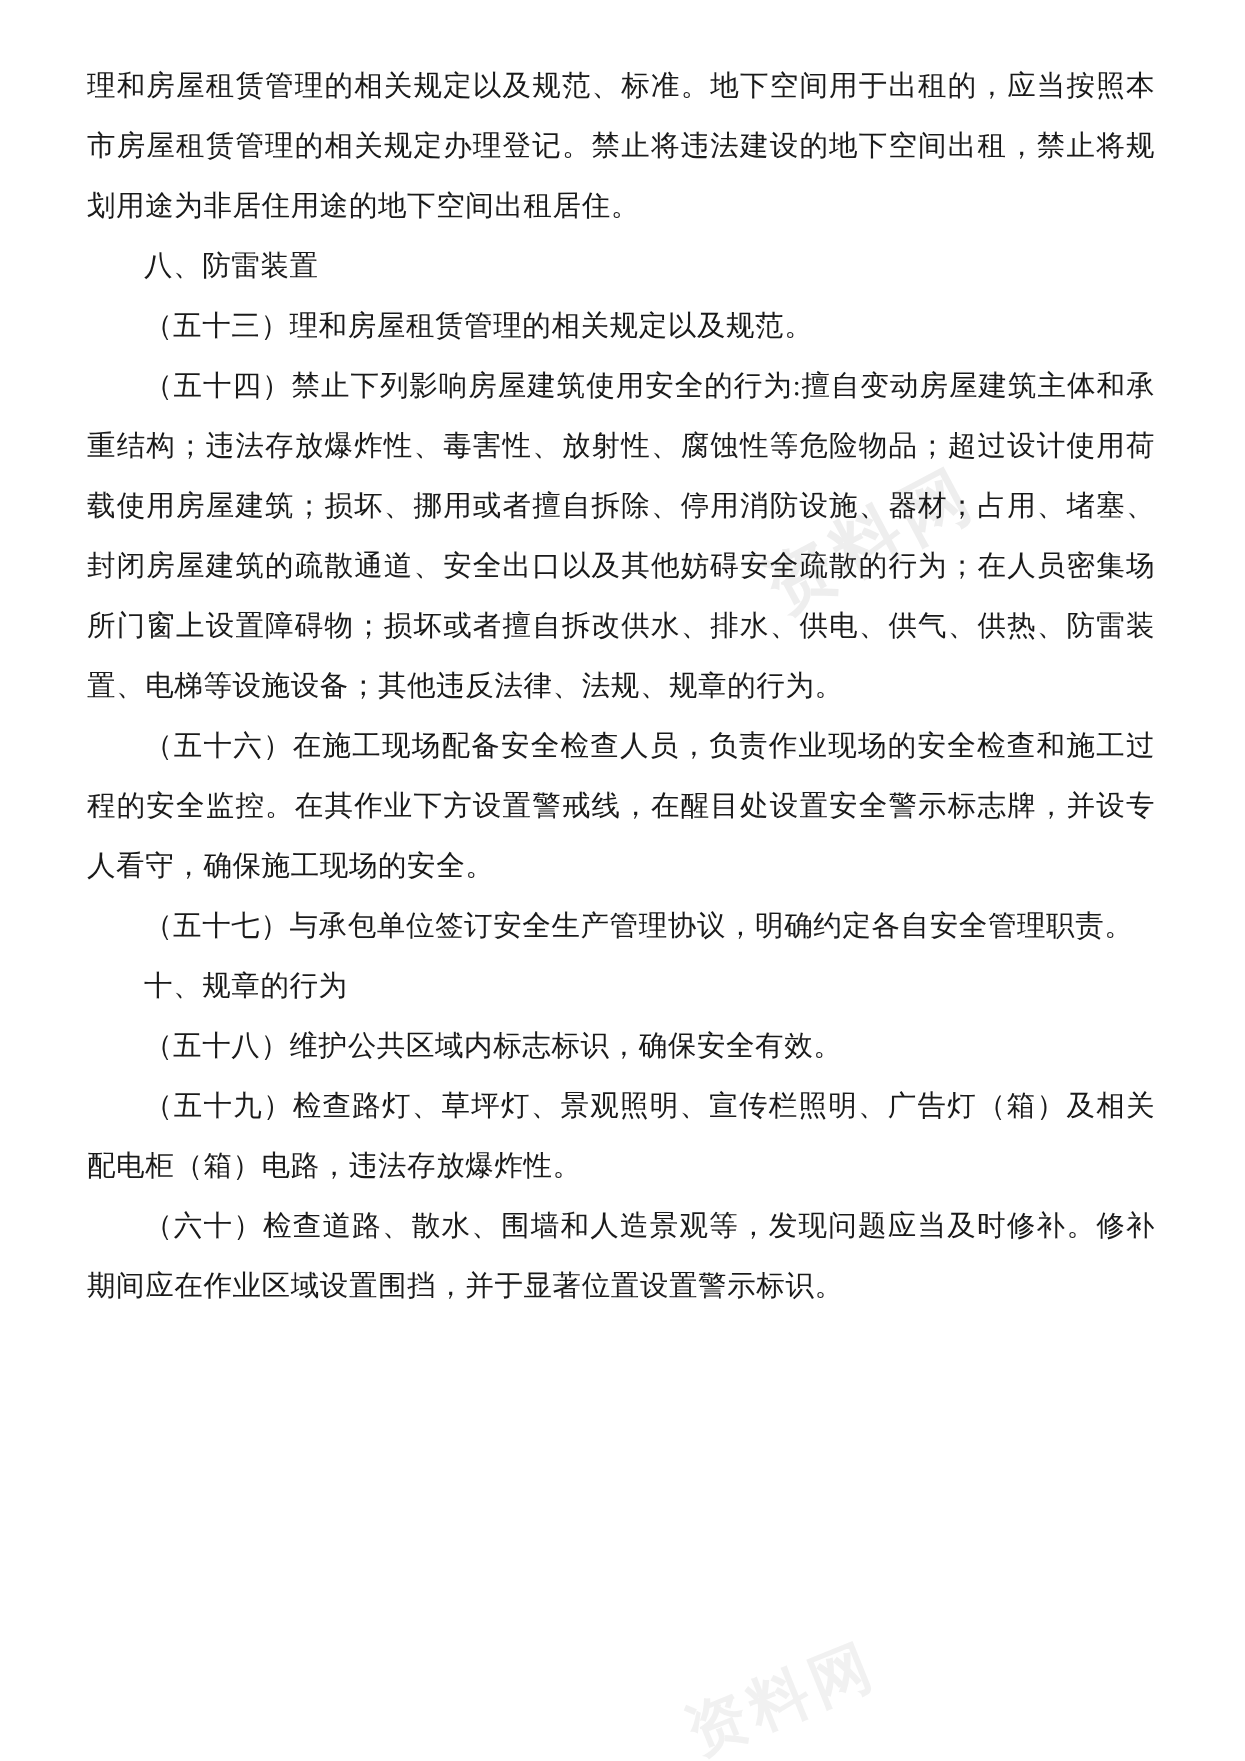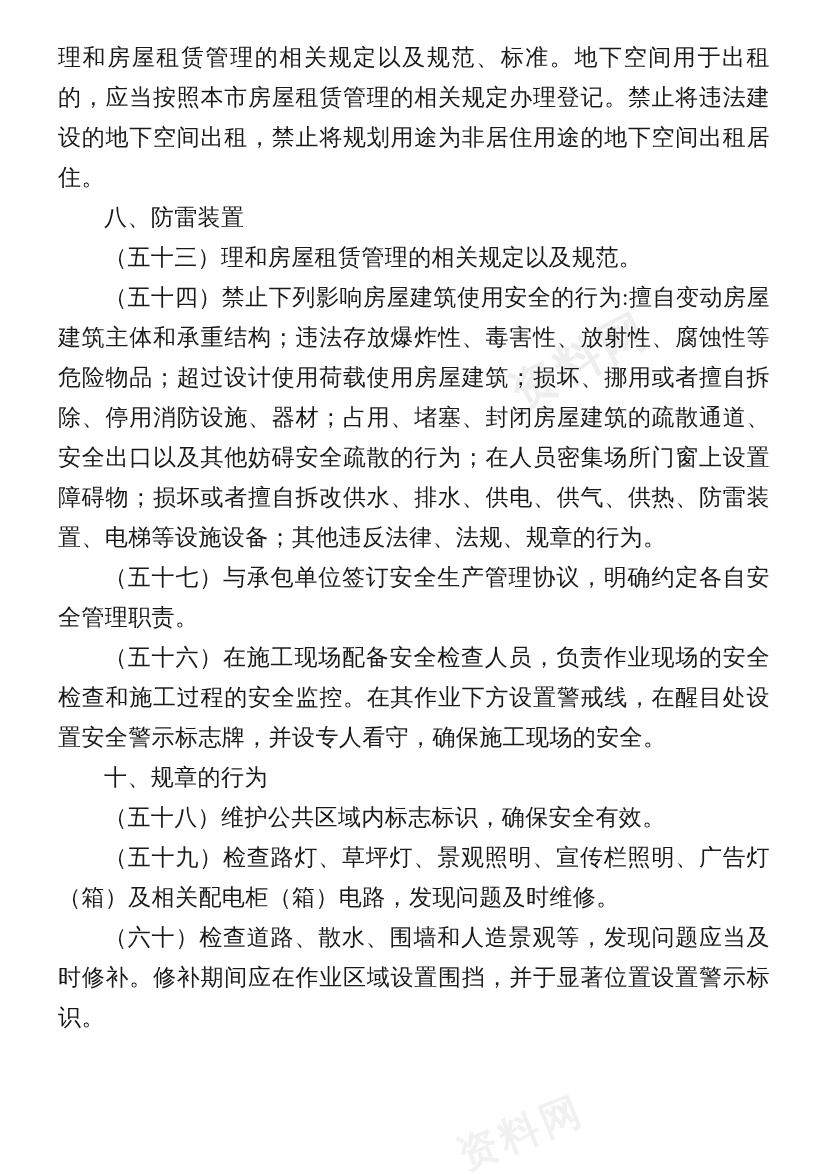--- a/index.html
+++ b/index.html
@@ -21,21 +21,21 @@
     height: 1174px;
     box-sizing: border-box;
     padding: 38px 60px 30px 58px;
   }
   .doc-body {
     position: relative;
     z-index: 2;
   }
   p {
     margin: 0 0 0 0;
-    font-size: 23px;
+    font-size: 19px;
     line-height: 40px;
     text-align: justify;
     text-justify: inter-ideograph;
     letter-spacing: 0.4px;
   }
   p.indent {
     text-indent: 2em;
   }
   p.heading {
     text-indent: 2em;
@@ -81,26 +81,26 @@
 
     <p class="heading">八、防雷装置</p>
 
 
     <p class="indent">（五十三）理和房屋租赁管理的相关规定以及规范。</p>
 
     <p class="indent">（五十四）禁止下列影响房屋建筑使用安全的行为:擅自变动房屋建筑主体和承重结构；违法存放爆炸性、毒害性、放射性、腐蚀性等危险物品；超过设计使用荷载使用房屋建筑；损坏、挪用或者擅自拆除、停用消防设施、器材；占用、堵塞、封闭房屋建筑的疏散通道、安全出口以及其他妨碍安全疏散的行为；在人员密集场所门窗上设置障碍物；损坏或者擅自拆改供水、排水、供电、供气、供热、防雷装置、电梯等设施设备；其他违反法律、法规、规章的行为。</p>
 
 
 
+    <p class="indent">（五十六）在施工现场配备安全检查人员，负责作业现场的安全检查和施工过程的安全监控。在其作业下方设置警戒线，在醒目处设置安全警示标志牌，并设专人看守，确保施工现场的安全。</p>
+
     <p class="indent">（五十七）与承包单位签订安全生产管理协议，明确约定各自安全管理职责。</p>
-
-    <p class="indent">（五十六）在施工现场配备安全检查人员，负责作业现场的安全检查和施工过程的安全监控。在其作业下方设置警戒线，在醒目处设置安全警示标志牌，并设专人看守，确保施工现场的安全。</p>
 
     <p class="heading">十、规章的行为</p>
 
     <p class="indent">（五十八）维护公共区域内标志标识，确保安全有效。</p>
 
-    <p class="indent">（五十九）检查路灯、草坪灯、景观照明、宣传栏照明、广告灯（箱）及相关配电柜（箱）电路，发现问题及时维修。</p>
+    <p class="indent">（五十九）检查路灯、草坪灯、景观照明、宣传栏照明、广告灯（箱）及相关配电柜（箱）电路，违法存放爆炸性。</p>
 
     <p class="indent">（六十）检查道路、散水、围墙和人造景观等，发现问题应当及时修补。修补期间应在作业区域设置围挡，并于显著位置设置警示标识。</p>
 
   </div>
 </div>
 
 </body></html>

